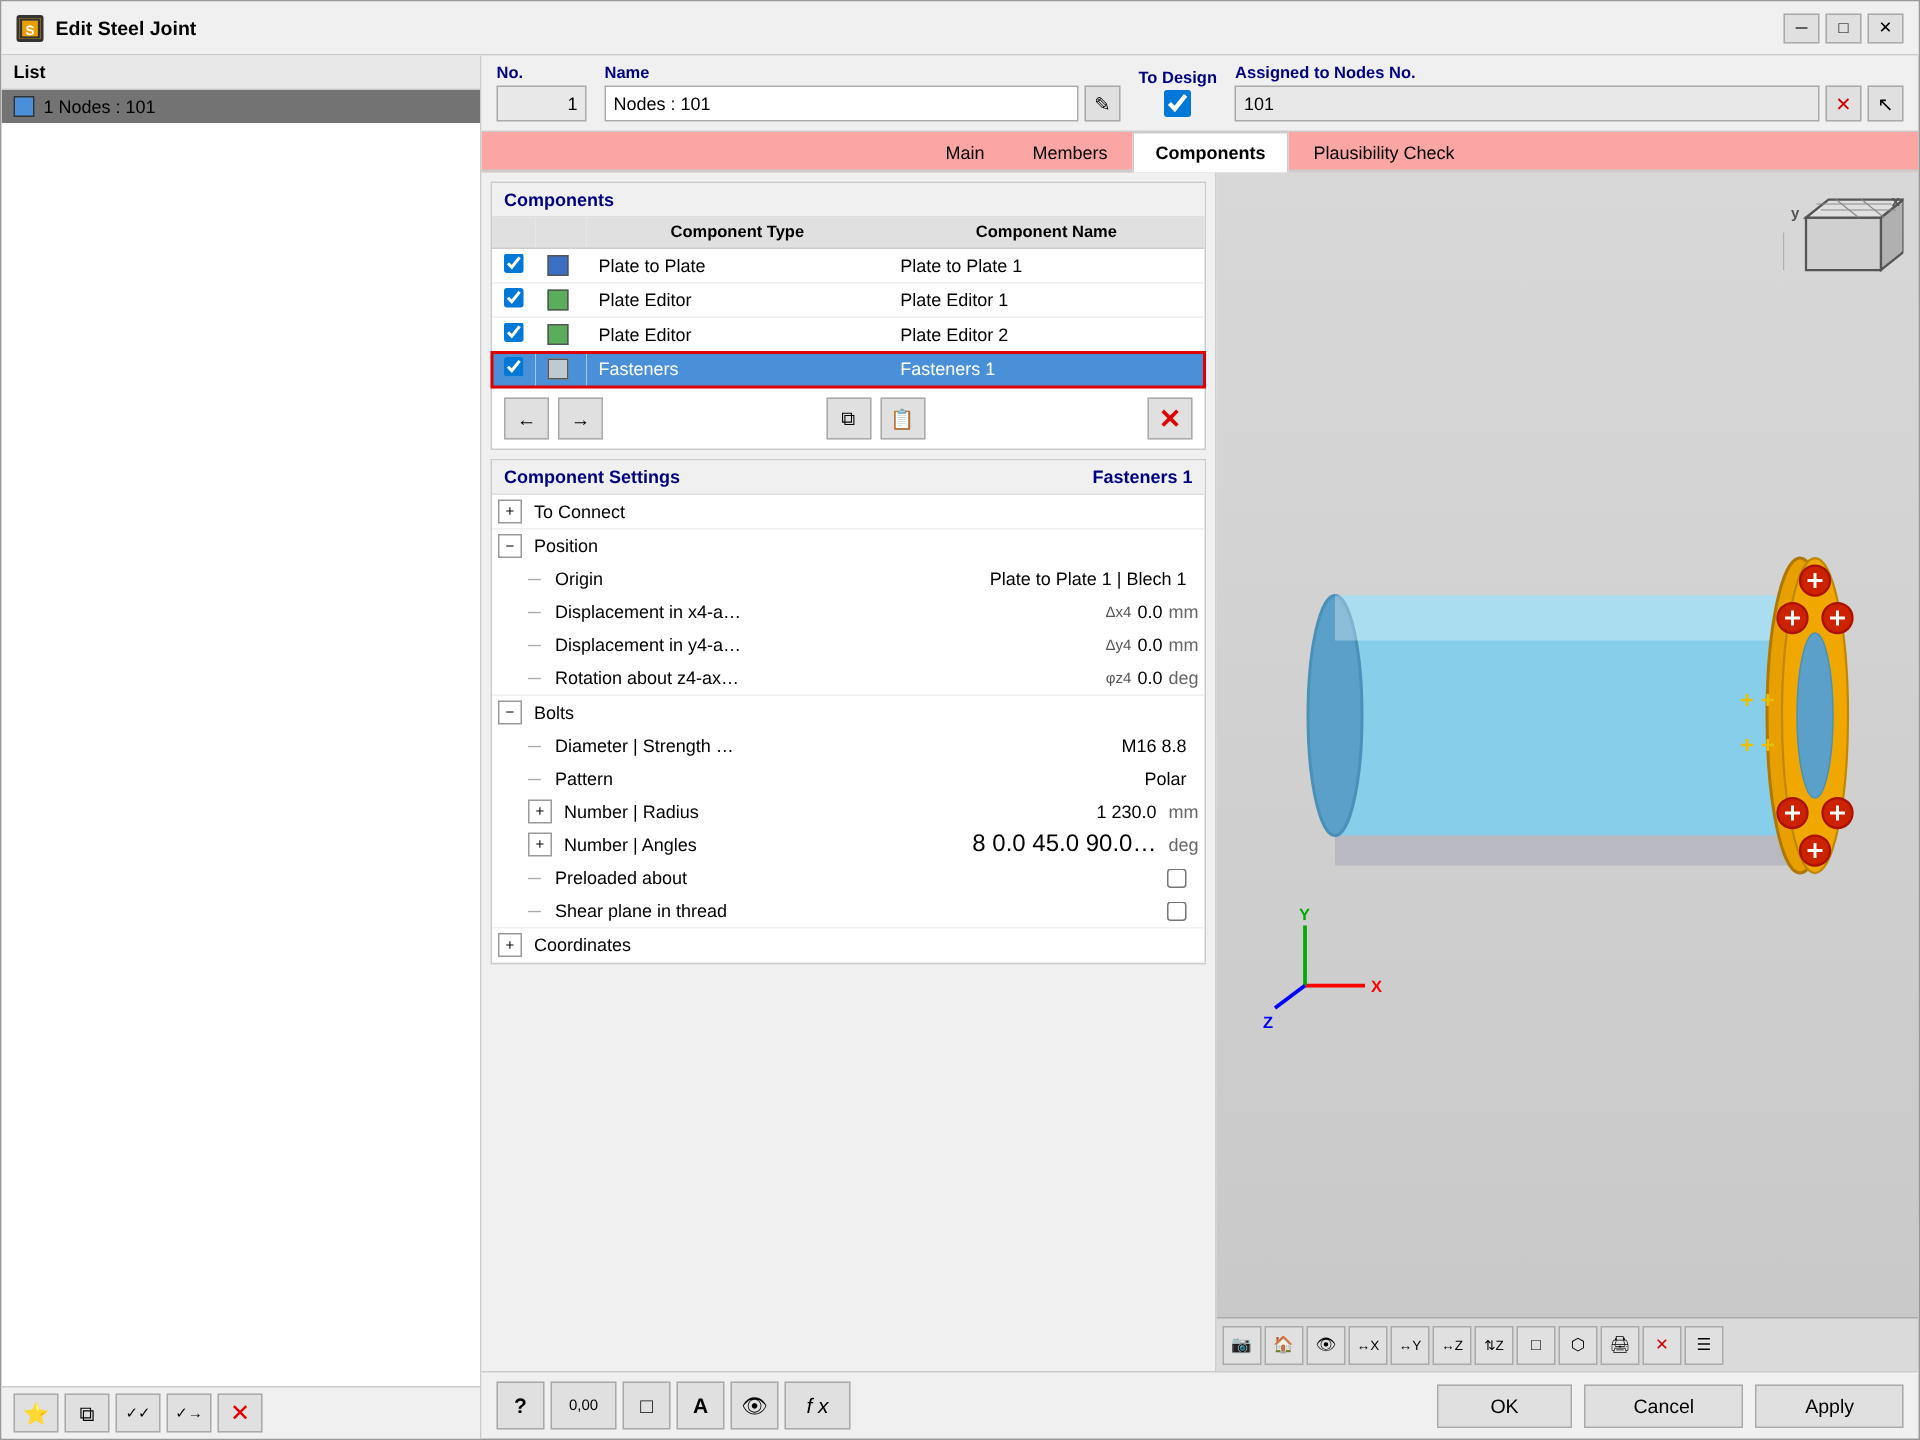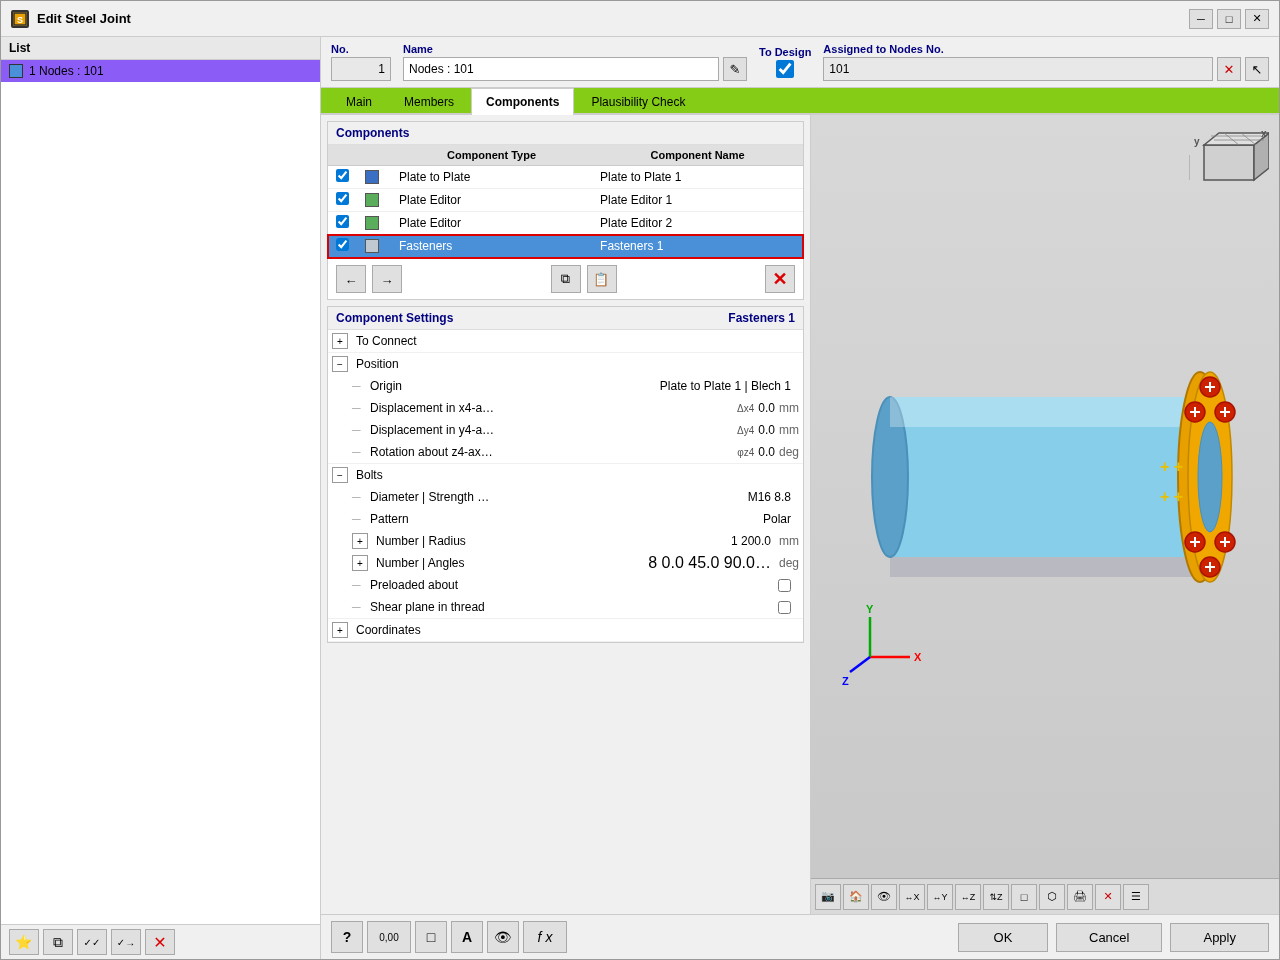--- a/index.html
+++ b/index.html
@@ -92,21 +92,21 @@
       overflow-y: auto;
     }
     .list-item {
       padding: 4px 8px;
       display: flex;
       align-items: center;
       gap: 6px;
       cursor: pointer;
     }
     .list-item.selected {
-      background: #8b5cf6;
+      background: #737373;
     }
     .list-item-color {
       width: 14px;
       height: 14px;
       background: #4a90d9;
       border: 1px solid #333;
     }
     .left-panel-toolbar {
       border-top: 1px solid #ccc;
       padding: 4px 8px;
@@ -194,25 +194,26 @@
       align-items: center;
       justify-content: center;
       font-size: 13px;
     }
     .inline-btn.red-x {
       color: #c00;
     }
 
     
     .tab-bar {
-      background: #84cc16;
+      background: #fca5a5;
       border-bottom: 2px solid #ccc;
       display: flex;
       padding: 0 10px;
       gap: 2px;
+      justify-content: center;
     }
     .tab {
       padding: 6px 14px;
       cursor: pointer;
       font-size: 12px;
       border: 1px solid transparent;
       border-bottom: none;
       margin-bottom: -2px;
     }
     .tab.active {
@@ -631,21 +632,21 @@
                 <div class="tree-row">
                   <div class="tree-indent"></div>
                   <span style="width:14px;color:#aaa;">─</span>
                   <span class="tree-label">Pattern</span>
                   <span class="tree-value" style="padding-right:8px;">Polar</span>
                 </div>
                 <div class="tree-row">
                   <div class="tree-indent"></div>
                   <div class="tree-toggle">+</div>
                   <span class="tree-label">Number | Radius</span>
-                  <span class="tree-value" style="padding-right:4px;">1    200.0</span>
+                  <span class="tree-value" style="padding-right:4px;">1    230.0</span>
                   <span class="tree-unit">mm</span>
                 </div>
                 <div class="tree-row">
                   <div class="tree-indent"></div>
                   <div class="tree-toggle">+</div>
                   <span class="tree-label">Number | Angles</span>
                   <span class="tree-value" style="padding-right:4px;font-size:16px;">8    0.0 45.0 90.0…</span>
                   <span class="tree-unit">deg</span>
                 </div>
                 <div class="tree-row">

